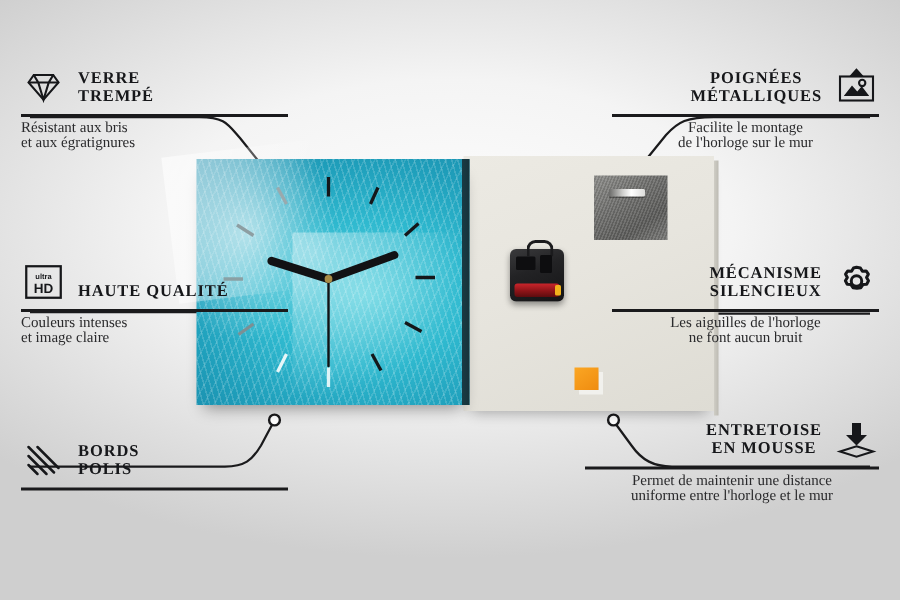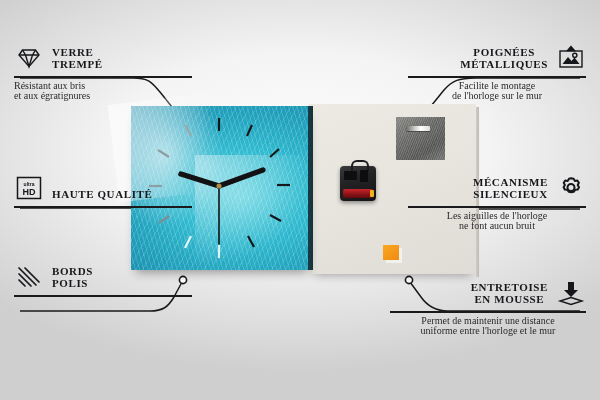--- a/index.html
+++ b/index.html
@@ -193,23 +193,25 @@
           <text x="14" y="11" font-family="Liberation Sans, sans-serif" font-size="5" font-weight="bold" text-anchor="middle" fill="#16171a">ultra</text>
           <text x="14" y="20" font-family="Liberation Sans, sans-serif" font-size="9" font-weight="bold" text-anchor="middle" fill="#16171a">HD</text>
         </svg>
       </div>
       <div>
         <div class="ttl"><br>
         <span>HAUTE QUALITÉ</span></div>
       </div>
     </div>
     <div class="rule"></div>
-  </div>
-
-  <div class="callout left" style="left:14px;top:262px;">
+    <div class="sub"><span>Couleurs intenses</span><br>
+    <span>et image claire</span></div>
+  </div>
+
+  <div class="callout left" style="left:14px;top:292px;">
     <div class="row">
       <div class="ico">
         <svg width="26" height="24" viewBox="0 0 26 24" fill="none" stroke="#16171a" stroke-width="1.7" stroke-linecap="round">
           <path d="M3 3 L20 20"></path>
             <path d="M3 9 L15 21"></path>
             <path d="M3 15 L9 21"></path>
             <path d="M9 3 L23 17"></path>
         </svg>
       </div>
       <div>

